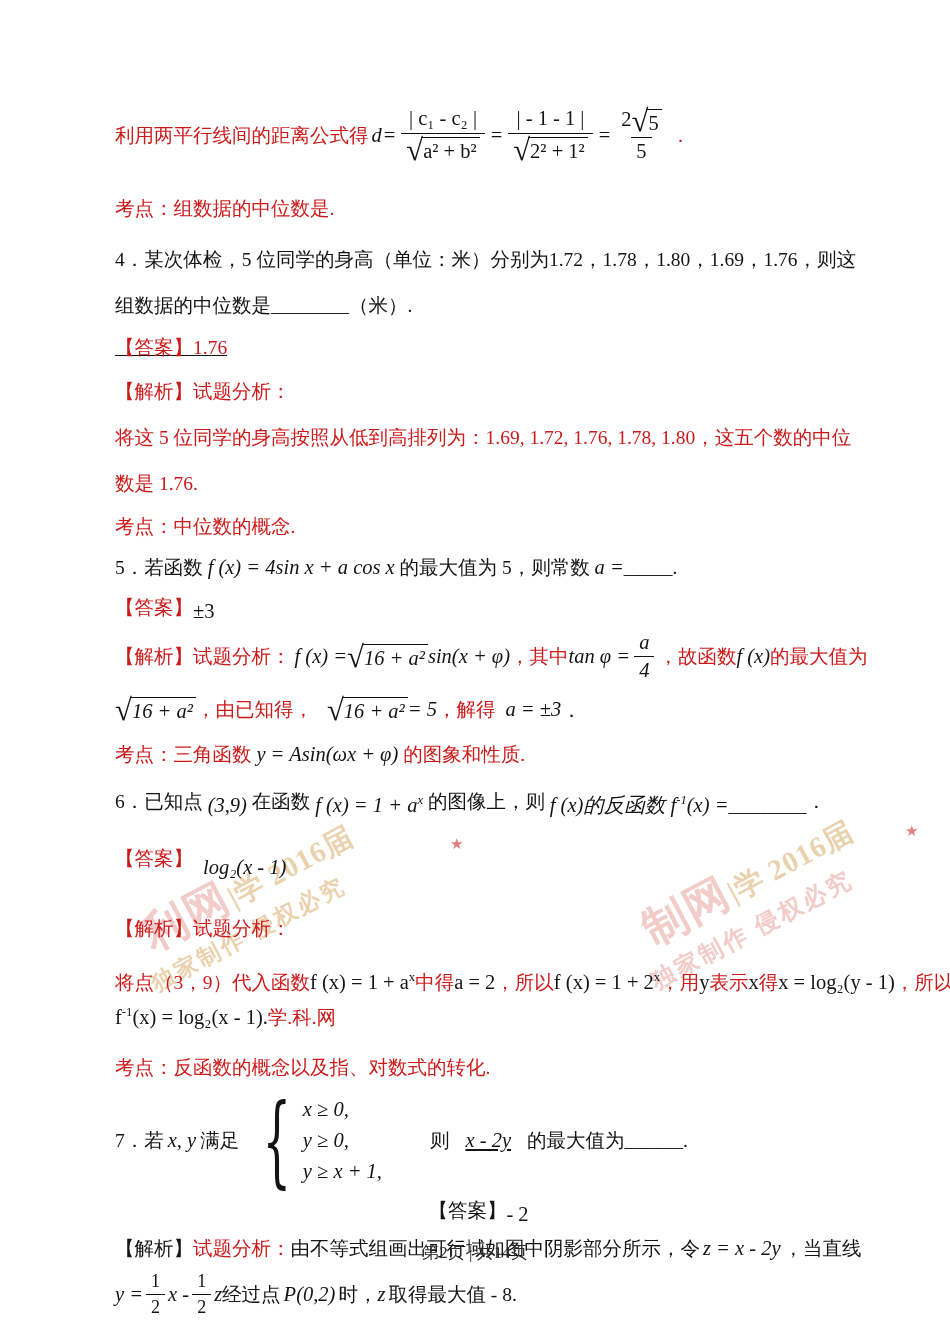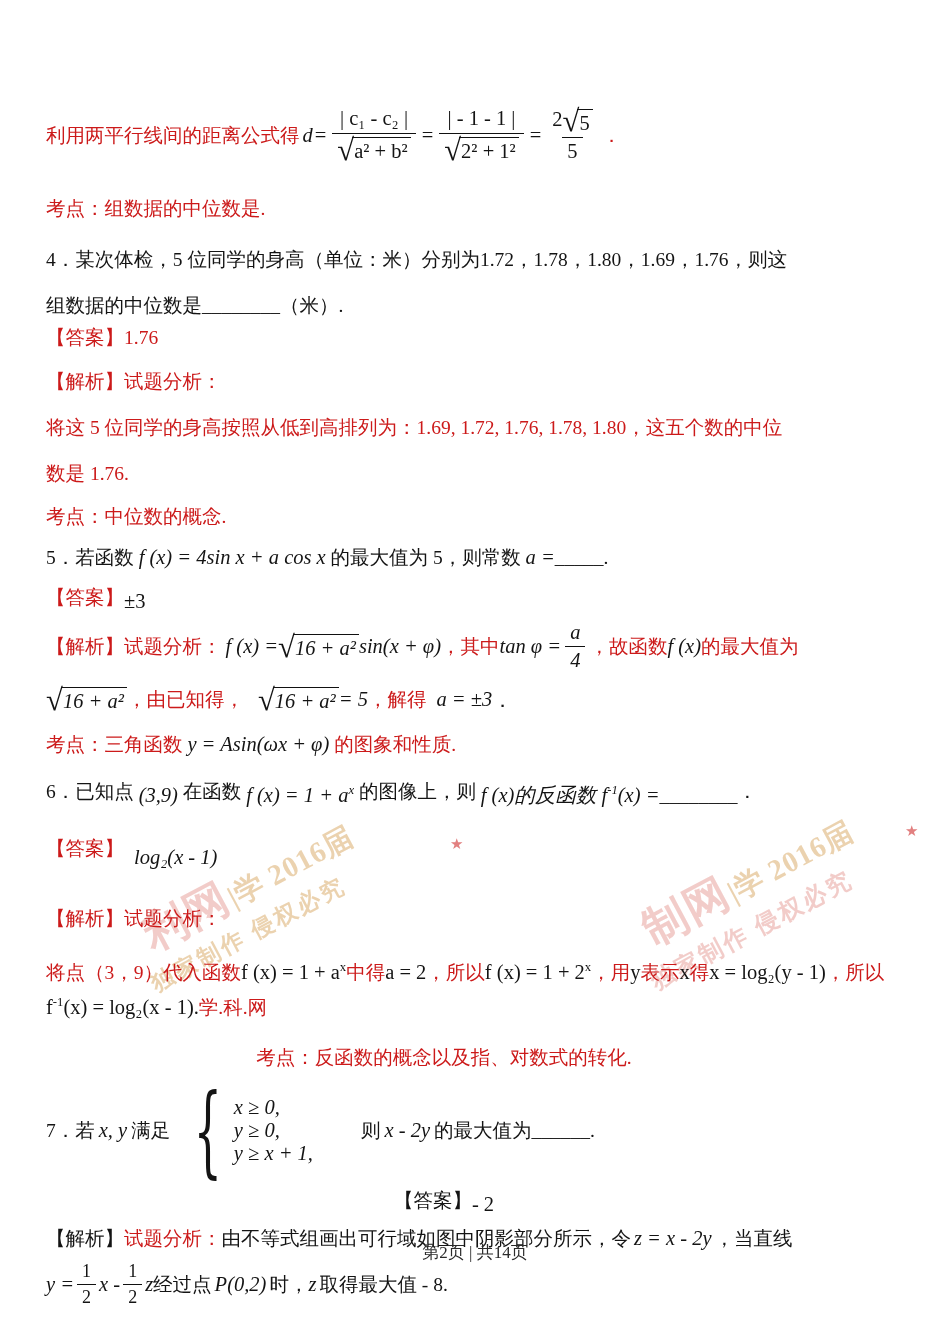--- a/index.html
+++ b/index.html
@@ -7,21 +7,21 @@
   .page {
     position:relative;
     width:950px; height:1344px;
     margin:0 auto;
     background:#ffffff;
     overflow:hidden;
     font-family:"Liberation Serif","DejaVu Serif",serif;
     color:var(--text_black,#141414);
     font-size:19.5px;
   }
-  .content { position:relative; padding:0 108px 0 46px; z-index:2; }
+  .content { position:relative; padding:0 108px 0 115px; z-index:2; }
   .row { white-space:nowrap; }
   .flexrow { display:flex; align-items:center; white-space:nowrap; }
   .red { color:var(--red_text,#cc1a1a); }
   .math { font-family:"Liberation Serif","DejaVu Serif",serif; font-size:20.5px; }
   .it { font-style:italic; }
   sup { font-size:0.62em; }
 
   
   .frac { display:inline-flex; flex-direction:column; align-items:center; vertical-align:middle; margin:0 4px; }
   .frac .fnum { display:block; padding:0 5px 3px; line-height:1.05; }
@@ -35,21 +35,21 @@
 
   
   .system { display:inline-flex; align-items:center; margin:0 6px; }
   .sys-brace { display:inline-block; }
   .sys-brace::before {
     content:"{"; display:inline-block;
     font-family:"DejaVu Serif",serif; font-weight:300;
     font-size:100px; line-height:0.92;
     transform:scaleX(0.45); transform-origin:center;
   }
-  .sys-rows { display:inline-flex; flex-direction:column; gap:0; margin-left:-6px; }
+  .sys-rows { display:inline-flex; flex-direction:column; gap:8px; margin-left:-6px; }
 
   .blank { letter-spacing:0; }
 
   
   .watermark { position:absolute; z-index:1; pointer-events:none; opacity:0.85; }
   .wm-line { display:block; transform:rotate(-28deg); transform-origin:left bottom; white-space:nowrap; }
   .wm-big  { font-size:44px; font-weight:bold; color:var(--watermark_pink,#f0c4c0); letter-spacing:2px; }
   .wm-year { font-size:29px; font-weight:bold; color:var(--watermark_tan,#e8cba2); letter-spacing:1px; }
   .wm-claim{ font-size:23px; font-weight:bold; color:var(--watermark_tan,#e8cba2); letter-spacing:3px; }
   .wm-claim2{ font-size:24px; font-weight:bold; color:var(--watermark_pink,#f0c4c0); letter-spacing:3px; }
@@ -108,21 +108,21 @@
       </span>
       <span class="red">．</span>
     </div>
 
     <div class="row red" style="margin-top:32px;">考点：组数据的中位数是.</div>
 
     <div class="row" style="margin-top:24px;">4．某次体检，5 位同学的身高（单位：米）分别为1.72，1.78，1.80，1.69，1.76，则这</div>
     <div class="row" style="margin-top:19px;">
       <span>组数据的中位数是</span><span class="blank">________</span><span>（米）.</span>
     </div>
-    <div class="row" style="margin-top:5px;">
+    <div class="row" style="margin-top:15px;text-decoration:underline;">
       <span class="red">【答案】</span><span class="red">1.76</span>
     </div>
     <div class="row red" style="margin-top:17px;">【解析】试题分析：</div>
     <div class="row red" style="margin-top:19px;">将这 5 位同学的身高按照从低到高排列为：1.69, 1.72, 1.76, 1.78, 1.80，这五个数的中位</div>
     <div class="row red" style="margin-top:19px;">数是 1.76.</div>
     <div class="row red" style="margin-top:16px;">考点：中位数的概念.</div>
 
     <div class="row" style="margin-top:14px;">
       <span>5．若函数</span>
       <span class="math it">f (x) = 4sin x + a cos x</span>
@@ -179,36 +179,36 @@
     <div class="row" style="margin-top:26px;">
       <span class="red">【答案】</span><span class="math it v-dn8" style="margin-left:10px;margin-top:9px;">log₂(x - 1)</span>
     </div>
     <div class="row red" style="margin-top:36px;">【解析】试题分析：</div>
     <div class="row" style="margin-top:27px;">
       <span class="red">将点（3，9）代入函数</span><span class="math"><span>f (x) = 1 + a</span><sup>x</sup></span><span class="red">中得</span><span class="math">a = 2</span><span class="red">，所以</span><span class="math"><span>f (x) = 1 + 2</span><sup>x</sup></span><span class="red">，用</span><span class="math">y</span><span class="red">表示</span><span class="math">x</span><span class="red">得</span><span class="math">x = log₂(y - 1)</span><span class="red">，所以</span>
     </div>
     <div class="row" style="margin-top:8px;">
       <span class="math"><span>f</span><sup>-1</sup><span>(x) = log₂(x - 1).</span></span><span class="red">学.科.网</span>
     </div>
-    <div class="row red" style="margin-top:23px;text-align:center;">考点：反函数的概念以及指、对数式的转化.</div>
+    <div class="row red" style="margin-top:23px;">考点：反函数的概念以及指、对数式的转化.</div>
 
     <div class="flexrow" style="margin-top:14px;">
       <span>7．若</span>
       <span class="math it" style="margin:0 4px;">x, y</span>
       <span>满足</span>
       <span class="system">
         <span class="sys-brace"></span>
         <span class="sys-rows">
           <span class="math it">x ≥ 0,</span>
           <span class="math it">y ≥ 0,</span>
           <span class="math it">y ≥ x + 1,</span>
         </span>
       </span>
       <span style="margin-left:42px;">则</span>
-      <span class="math it" style="margin:0 4px;">x - 2y</span>
+      <span class="math it" style="margin:0 16px;text-decoration:underline;">x - 2y</span>
       <span>的最大值为</span>
         <span class="blank">______</span>
         <span>.</span>
     </div>
     <div class="row" style="margin-top:10px;text-align:center;">
       <span>【答案】</span><span class="math v-dn4">- 2</span>
     </div>
     <div class="row" style="margin-top:9px;">
       <span>【解析】</span><span class="red">试题分析：</span><span>由不等式组画出可行域如图中阴影部分所示，令</span><span class="math it" style="margin:0 3px;">z = x - 2y</span><span>，当直线</span>
     </div>

